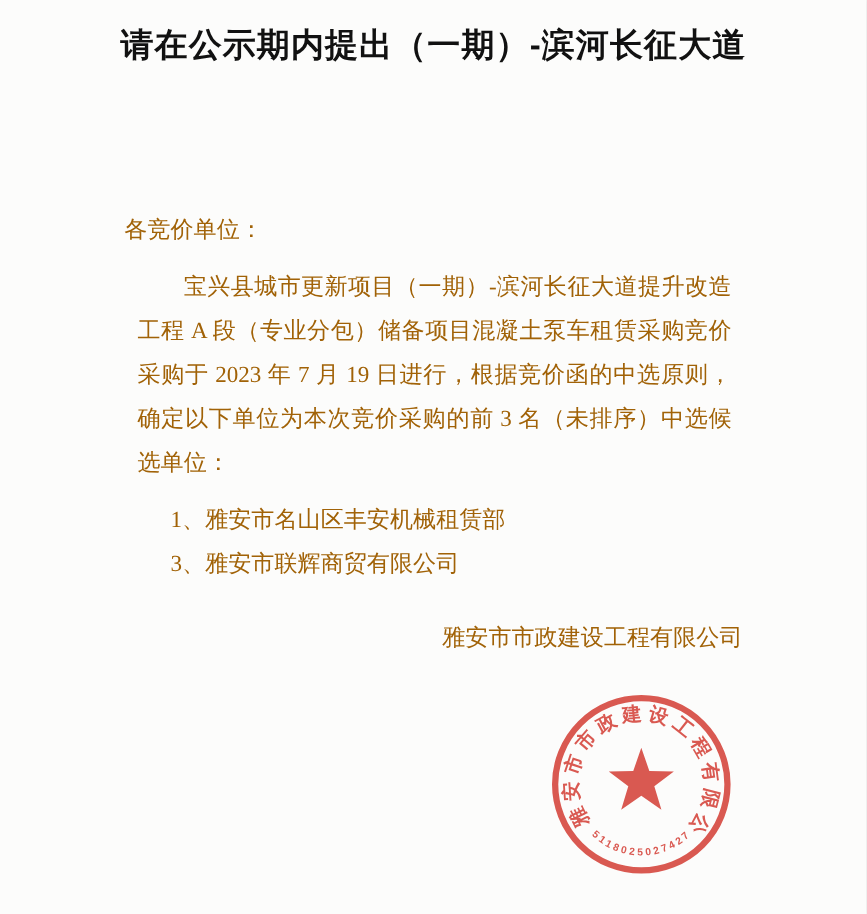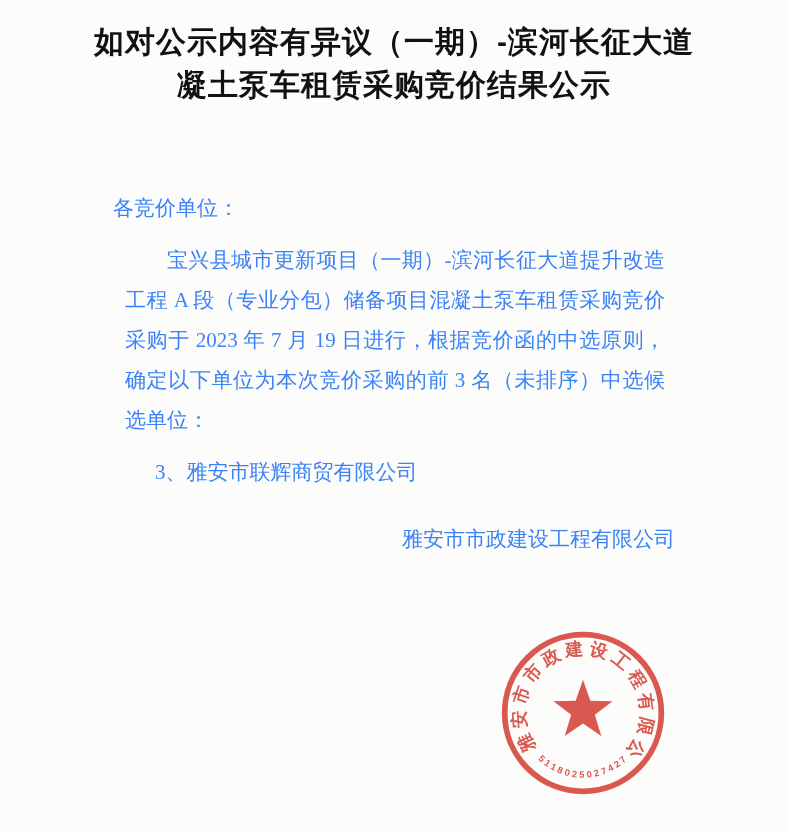--- a/index.html
+++ b/index.html
@@ -22,21 +22,21 @@
     line-height:43px;
     color:#111;
     letter-spacing:1px;
   }
   .content {
     position:absolute;
     left:113px; right:111px; top:188px;
     font-size:21px;
     line-height:40px;
     text-align:justify;
-    color:#3b82f6;
+    color:#a16207;
   }
   .salutation { margin:0; }
   .para { margin:12px; text-indent:2em; }
   .winner-list { margin:0; padding:0; list-style:none; }
   .winner-item { padding-left:2em; }
   .signature { text-align:right; margin-top:24px; line-height:46px; padding-right:2px; }
   .sig-line { white-space:nowrap; }
   .stamp {
     position:absolute;
     left:500px; top:628px;
@@ -51,28 +51,28 @@
   }
   .stamp-company-text { font-size:17px; font-weight:bold; letter-spacing:4.5px; }
   .stamp-number-text { font-size:9px; font-weight:bold; letter-spacing:2.5px; }
 </style>
 </head>
 <body>
 
 <div class="page">
 
   <div class="title">
-    <div>如对公示内容有异议（一期）-滨河长征大道</div>
-    <div>凝土泵车租赁采购竞价结果公示</div>
+    <div>请在公示期内提出（一期）-滨河长征大道</div>
   </div>
 
   <div class="content">
     <p class="salutation">各竞价单位：</p>
     <p class="para">宝兴县城市更新项目（一期）-滨河长征大道提升改造工程 A 段（专业分包）储备项目混凝土泵车租赁采购竞价采购于 2023 年 7 月 19 日进行，根据竞价函的中选原则，确定以下单位为本次竞价采购的前 3 名（未排序）中选候选单位：</p>
     <ul class="winner-list">
+      <li class="winner-item">1、雅安市名山区丰安机械租赁部</li>
       <li class="winner-item">3、雅安市联辉商贸有限公司</li>
     </ul>
 
     <div class="signature">
       <div class="sig-line">雅安市市政建设工程有限公司</div>
     </div>
   </div>
 
   <div class="stamp">
     <svg viewBox="0 0 160 160">

